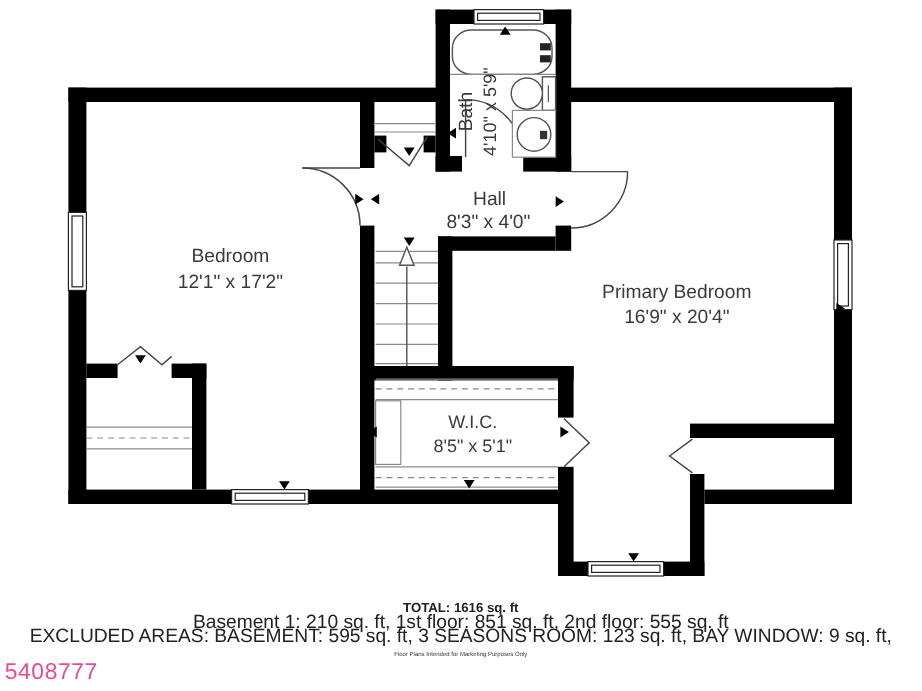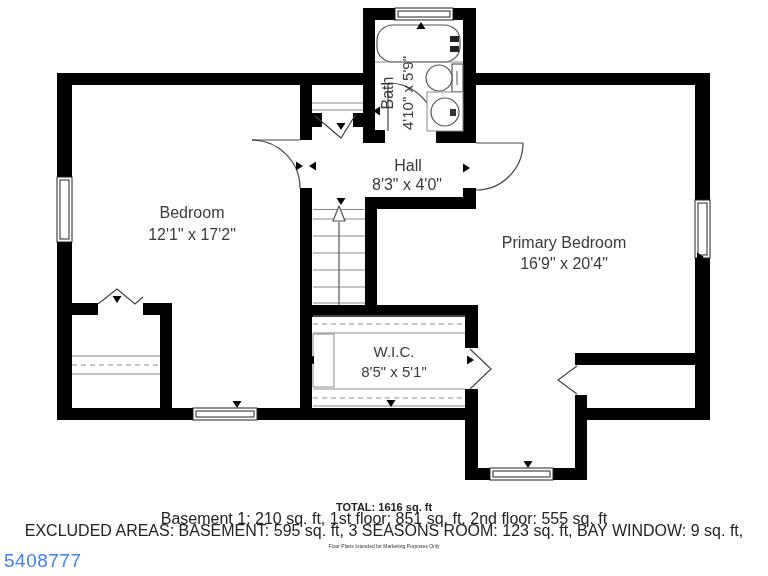--- a/index.html
+++ b/index.html
@@ -13,21 +13,21 @@
   .dash{stroke:#8a8a8a;stroke-width:1;fill:none;stroke-dasharray:5 4;}
   .door{stroke:#444;stroke-width:1.2;fill:none;}
   .chev{stroke:#444;stroke-width:1.2;fill:none;}
   .tick{fill:#000;}
   .win-o{fill:#fff;stroke:#222;stroke-width:1;}
   .win-i{fill:#fff;stroke:#222;stroke-width:1;}
   .footer{position:absolute;left:0;right:0;top:501px;text-align:center;color:#222;}
   .footer .l1{font-size:11px;font-weight:bold;line-height:12px;}
   .footer .ln{font-size:16px;line-height:12px;}
   .footer .tiny{font-size:5px;line-height:6px;margin-top:6px;color:#333;}
-  .listing{position:absolute;left:4px;top:550px;font-size:19px;color:#3b82f6;letter-spacing:.5px;}
+  .listing{position:absolute;left:4px;top:550px;font-size:19px;color:#ec4899;letter-spacing:.5px;}
 </style>
 </head>
 <body>
 
 <div id="canvas">
 
 <svg id="plan-svg" width="768" height="496" viewBox="0 0 768 496">
 
   <g>
 

